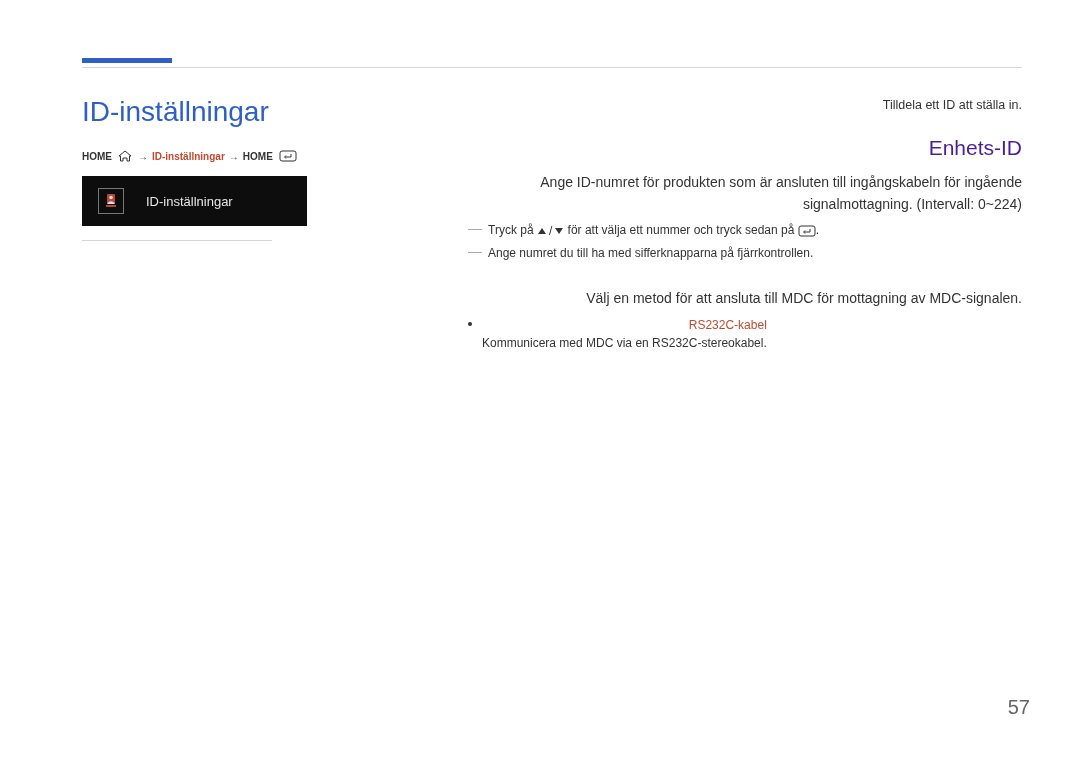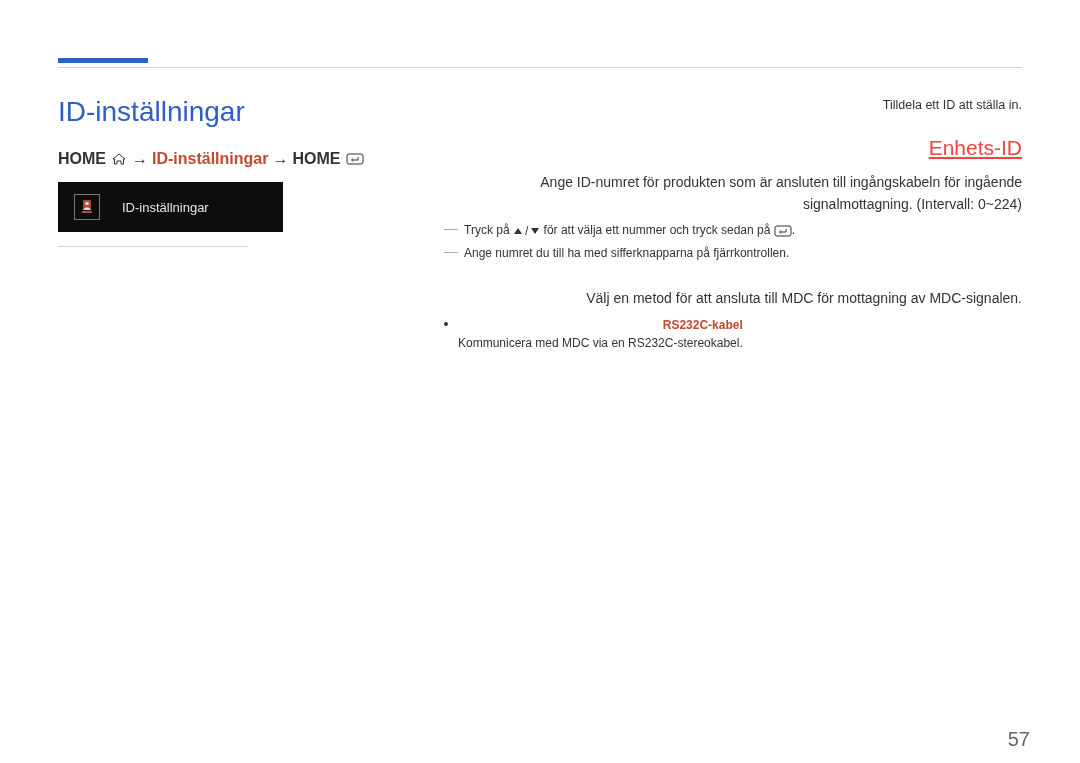--- a/index.html
+++ b/index.html
@@ -6,21 +6,21 @@
   body {
     font-family: Arial, Helvetica, sans-serif;
     background: #fff;
     color: #333;
     width: 1080px;
     height: 763px;
     position: relative;
     font-size: 13px;
   }
   .page {
-    padding: 58px 58px 0 58px;
+    padding: 58px 58px 0 82px;
   }
   .accent-bar {
     width: 90px;
     height: 5px;
     background: #2d5fc7;
     margin-bottom: 4px;
   }
   .hr-line {
     border: none;
     border-top: 1px solid #d5d5d5;
@@ -40,21 +40,21 @@
     padding-top: 2px;
     text-align: right;
   }
   .main-title {
     font-size: 28px;
     color: #2d5fc7;
     font-weight: 400;
     margin-bottom: 22px;
   }
   .breadcrumb {
-    font-size: 16px;
+    font-size: 10px;
     font-weight: bold;
     color: #333;
     margin-bottom: 14px;
     display: flex;
     align-items: center;
     gap: 4px;
   }
   .breadcrumb .arrow { font-weight: normal; }
   .breadcrumb-highlight { color: #c14a2f; }
   .home-icon, .enter-icon {
@@ -96,24 +96,23 @@
     font-size: 11px;
     color: #9a9a9a;
   }
   .intro-line {
     font-size: 12.5px;
     color: #333;
     margin-bottom: 24px;
   }
   .section-heading {
     font-size: 21px;
-    color: #ef4444;
+    color: #4c1d95;
     font-weight: 400;
     margin-bottom: 12px;
-    text-decoration: underline;
   }
   .body-text {
     font-size: 14px;
     color: #333;
     line-height: 1.55;
     margin-bottom: 6px;
   }
   .dash-item {
     display: flex;
     align-items: flex-start;
@@ -141,27 +140,27 @@
     margin-bottom: 2px;
     font-size: 12px;
   }
   .bullet-dot {
     width: 4px; height: 4px; background: #333; border-radius: 50%;
     margin-top: 6px; flex-shrink: 0;
   }
   .bullet-content { line-height: 1.55; }
   .bullet-title {
     color: #c14a2f;
-    font-weight: bold;
+    font-weight: normal;
   }
   .inline-icons { display: inline-flex; align-items: center; vertical-align: middle; gap: 2px; }
   .page-number {
     position: absolute;
     right: 50px;
-    bottom: 12px;
+    bottom: 44px;
     font-size: 20px;
     color: #666;
     text-align: center;
   }
   svg { display: block; }
 </style>
 </head>
 <body>
 
 <div class="page">

